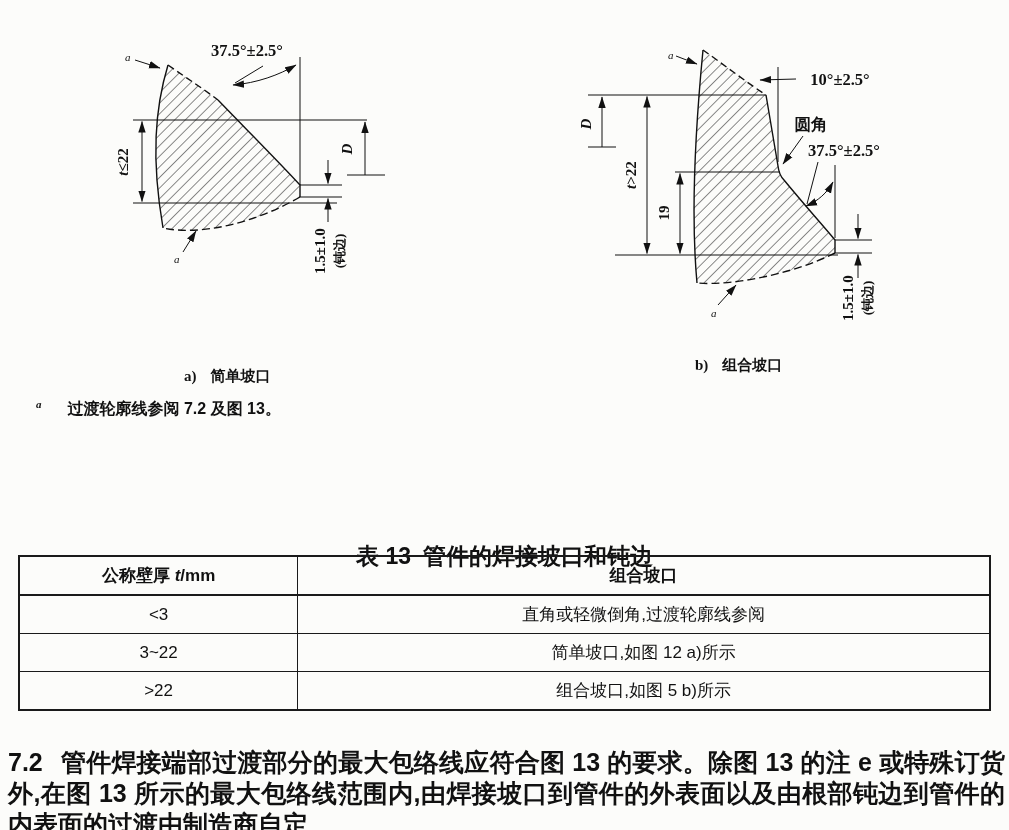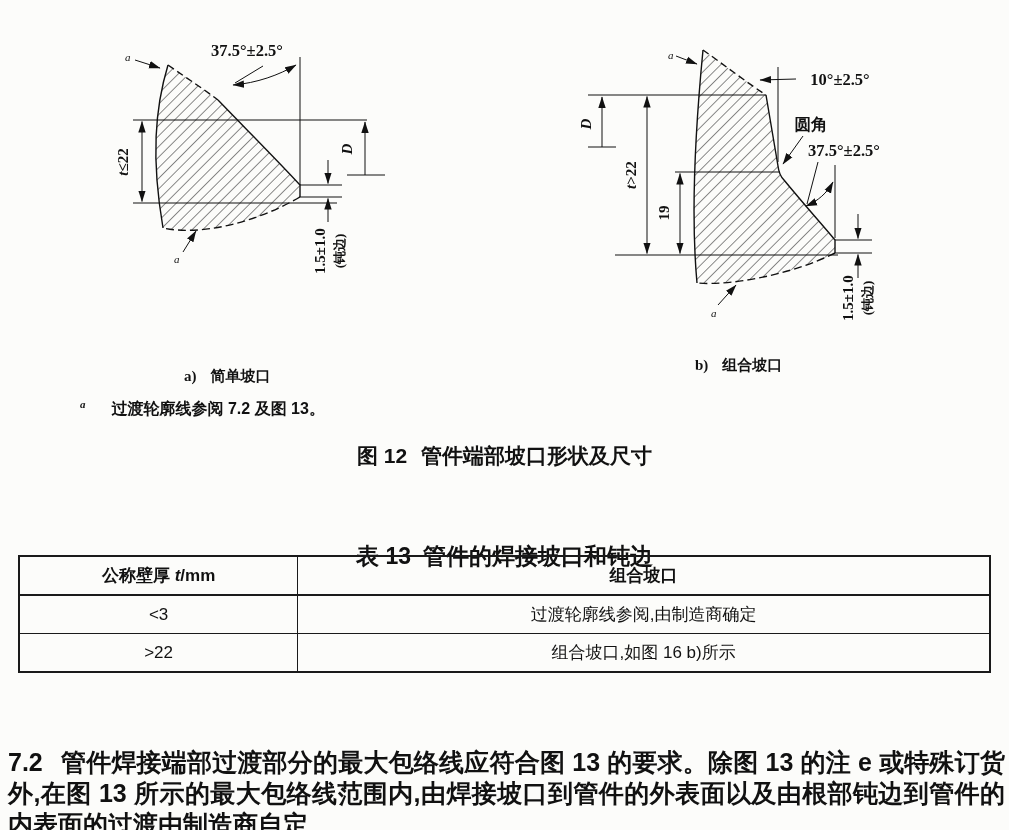--- a/index.html
+++ b/index.html
@@ -13,21 +13,21 @@
     border-bottom:2px solid #b5b5b0;
   }
   .diag{position:absolute;}
   .dim{font-family:"Liberation Serif",serif;font-weight:bold;font-size:15px;fill:#111;}
   .big{font-size:16.5px;}
   .small{font-size:13px;}
   .it{font-style:italic;}
   .note{font-family:"Liberation Serif",serif;font-style:italic;font-size:11px;fill:#111;}
   .subcap{position:absolute;font-size:15px;font-weight:bold;white-space:nowrap;}
   .subcap .lbl{margin-right:14px;font-family:"Liberation Serif",serif;}
-  .footnote{position:absolute;left:36px;top:398px;font-size:16px;font-weight:bold;margin-left:44px;}
+  .footnote{position:absolute;left:36px;top:398px;font-size:16px;font-weight:bold;}
   .footnote sup{font-size:11px;font-style:italic;font-family:"Liberation Serif",serif;margin-right:26px;}
   .figcap{position:absolute;left:0;top:442px;width:100%;text-align:center;font-size:21px;font-weight:bold;}
   .figcap .lbl{margin-right:14px;}
   .tbltitle{position:absolute;left:0;top:505px;width:100%;text-align:center;font-size:23px;font-weight:bold;margin-top:36px;}
   .tbltitle .lbl{margin-right:12px;}
   table.spec{
     position:absolute;left:18px;top:555px;width:973px;
     border-collapse:collapse;table-layout:fixed;
     font-size:17px;
   }
@@ -151,45 +151,46 @@
     <span class="lbl">a)</span><span>简单坡口</span>
   </div>
   <div class="subcap" style="left:695px;top:356px">
     <span class="lbl">b)</span><span>组合坡口</span>
   </div>
 
   <div class="footnote">
     <sup>a</sup><span>过渡轮廓线参阅 7.2 及图 13。</span>
   </div>
 
-  <div class="figcap">
-    <span class="lbl">图 12</span><span>管件端部坡口形状及尺寸</span>
-  </div>
 
   <div class="tbltitle">
     <span class="lbl">表 13</span><span>管件的焊接坡口和钝边</span>
   </div>
 
   <table class="spec">
     <colgroup>
         <col class="c1">
         <col>
       </colgroup>
     <tbody>
         <tr>
       <th><span>公称壁厚 </span><i>t</i><span>/mm</span></th>
       <th>组合坡口</th>
     </tr>
     <tr>
       <td>&lt;3</td>
-      <td>过渡轮廓线参阅,由制造商确定</td>
+      <td>直角或轻微倒角,过渡轮廓线参阅</td>
+    </tr>
+    <tr>
+      <td>3~22</td>
+      <td>简单坡口,如图 12 a)所示</td>
     </tr>
     <tr>
       <td>&gt;22</td>
-      <td>组合坡口,如图 16 b)所示</td>
+      <td>组合坡口,如图 5 b)所示</td>
     </tr>
   </tbody>
     </table>
 
   <p class="sect">
     <span class="num">7.2</span><span>管件焊接端部过渡部分的最大包络线应符合图 13 的要求。除图 13 的注 e 或特殊订货外,在图 13 所示的最大包络线范围内,由焊接坡口到管件的外表面以及由根部钝边到管件的内表面的过渡由制造商自定。</span>
   </p>
 
 </div>
 

